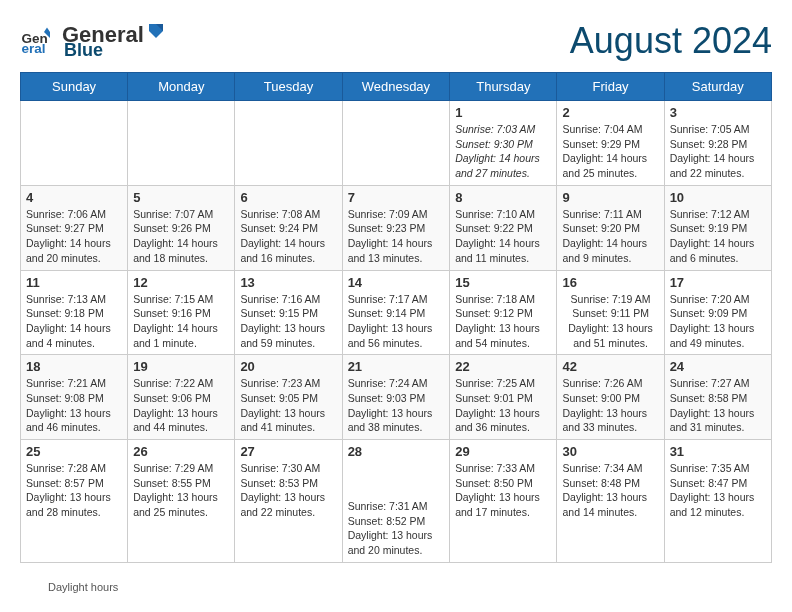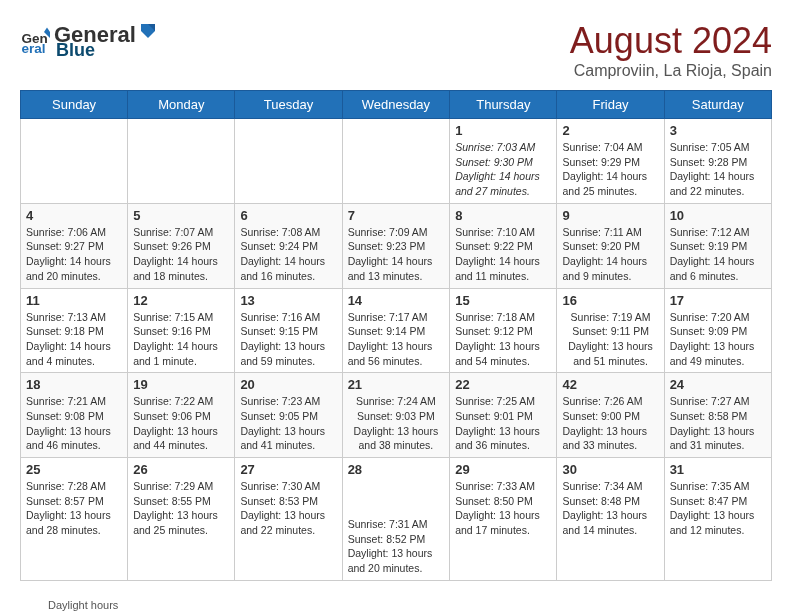--- a/index.html
+++ b/index.html
@@ -12,42 +12,42 @@
     }
     .header {
       display: flex;
       justify-content: space-between;
       align-items: flex-start;
       margin-bottom: 10px;
     }
     .logo {
       display: flex;
       align-items: center;
-      gap: 4px;
+      gap: 12px;
     }
     .logo-text-general {
       font-size: 22px;
       font-weight: bold;
       color: #333;
     }
     .logo-text-blue {
       font-size: 18px;
       font-weight: bold;
       color: #0c4a6e;
     }
     .logo-icon {
       width: 30px;
       height: 30px;
     }
     .title-section {
       text-align: right;
     }
     .month-year {
       font-size: 36px;
-      color: #7f1d1d;
+      color: #0c4a6e;
       font-weight: normal;
     }
     .location {
       font-size: 16px;
       color: #555;
     }
     .calendar {
       width: 100%;
       border-collapse: collapse;
       font-size: 11px;
@@ -111,21 +111,20 @@
         <svg width="22" height="22" viewBox="0 0 22 22" style="margin: 0 1px;">
           <polygon points="4,4 18,4 18,11 11,18 4,11" fill="#2271b8"></polygon>
           <polygon points="11,4 18,4 18,11" fill="#1a5a9a"></polygon>
         </svg>
       </div>
       <span class="logo-text-blue" style="display:block; margin-top:-8px; margin-left:2px;">Blue</span>
     </div>
   </div>
   <div class="title-section">
     <div class="month-year">August 2024</div>
-    <div class="location">Camproviin, La Rioja, Spain</div>
   </div>
 </div>
 
 <table class="calendar">
   <thead>
     <tr>
     <th>Sunday</th>
         <th>Monday</th>
         <th>Tuesday</th>
         <th>Wednesday</th>
@@ -261,21 +260,21 @@
 Daylight: 13 hours and 44 minutes.</div>
         </td>
         <td>
           <span class="day-number">20</span>
           <div class="day-info" style="white-space: pre-line;">Sunrise: 7:23 AM
 Sunset: 9:05 PM
 Daylight: 13 hours and 41 minutes.</div>
         </td>
         <td>
           <span class="day-number">21</span>
-          <div class="day-info" style="white-space: pre-line; text-align: center;">Sunrise: 7:24 AM
+          <div class="day-info" style="white-space: pre-line;">Sunrise: 7:24 AM
 Sunset: 9:03 PM
 Daylight: 13 hours and 38 minutes.</div>
         </td>
         <td>
           <span class="day-number">22</span>
           <div class="day-info" style="white-space: pre-line;">Sunrise: 7:25 AM
 Sunset: 9:01 PM
 Daylight: 13 hours and 36 minutes.</div>
         </td>
         <td>

